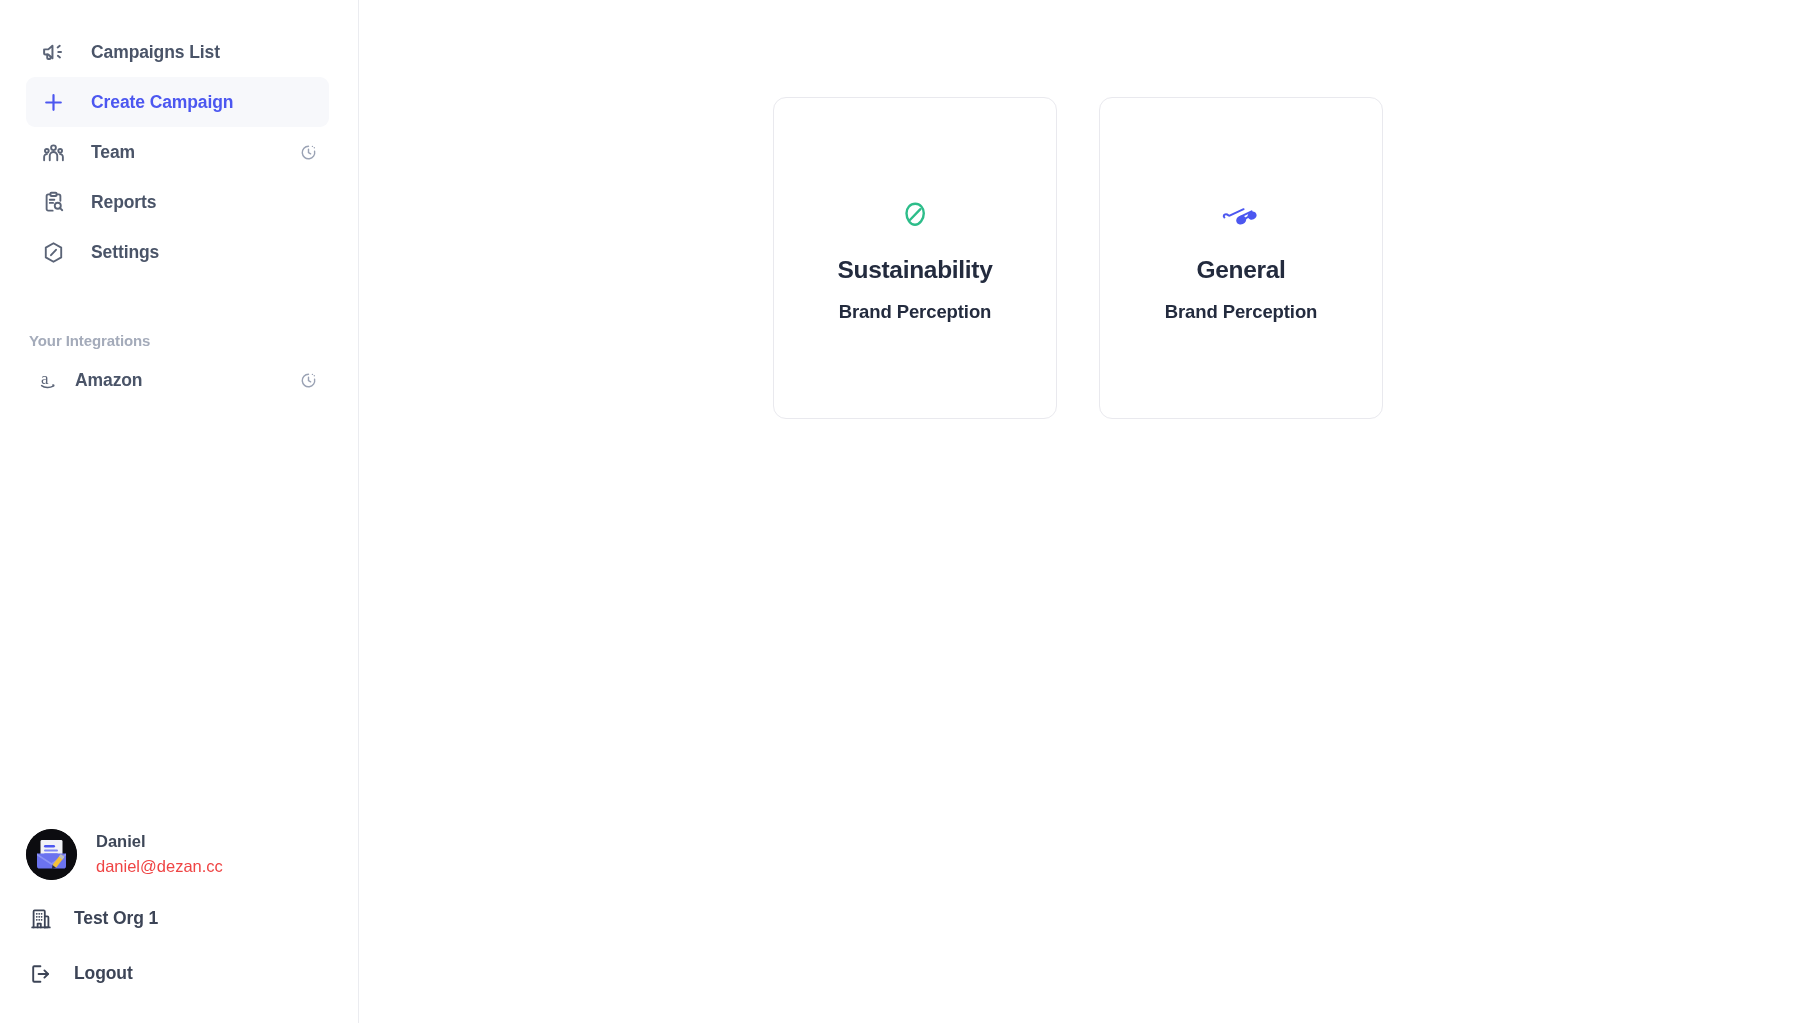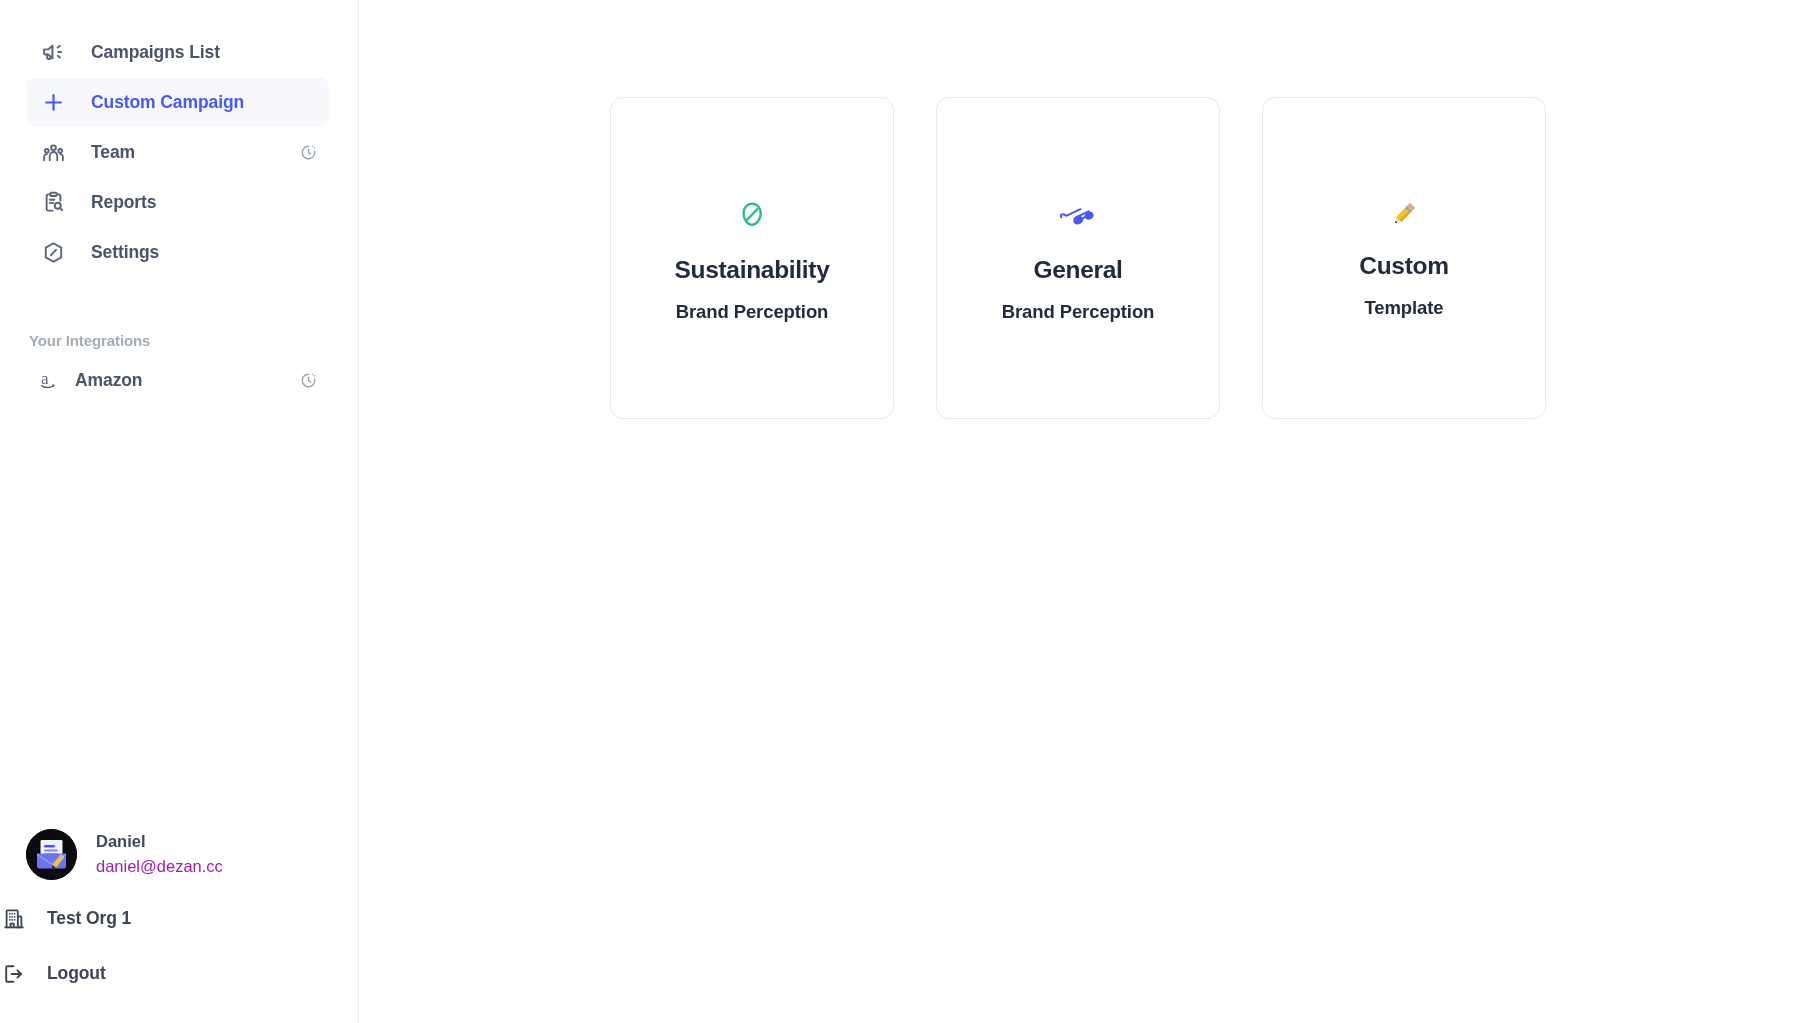--- a/index.html
+++ b/index.html
@@ -161,29 +161,30 @@
   .profile-text { margin-left: 19px; }
   .profile-name {
     font-size: 16.5px;
     font-weight: 700;
     color: #3e4758;
     line-height: 1.35;
   }
   .profile-email {
     font-size: 16.5px;
     font-weight: 400;
-    color: #a21caf;
+    color: #ef4444;
     line-height: 1.4;
     margin-top: 3px;
   }
 
   .bottom-item {
     display: flex;
     align-items: center;
     height: 55px;
+    padding-left: 27px;
     cursor: pointer;
     user-select: none;
   }
   .bottom-item .nav-icon {
     width: 28px;
     height: 28px;
     flex: 0 0 28px;
     display: flex;
     align-items: center;
     justify-content: center;
@@ -283,21 +284,21 @@
         </span>
         <span class="nav-label">Campaigns List</span>
       </div>
 
       <div class="nav-item active">
         <span class="nav-icon">
           <svg width="25" height="25" viewBox="0 0 24 24" fill="none" stroke="currentColor" stroke-width="2.1" stroke-linecap="round">
             <path d="M12 5v14M5 12h14"></path>
           </svg>
         </span>
-        <span class="nav-label">Custom Campaign</span>
+        <span class="nav-label">Create Campaign</span>
       </div>
 
 
       <div class="nav-item">
         <span class="nav-icon">
           <svg width="25" height="25" viewBox="0 0 24 24" fill="none" stroke="currentColor" stroke-width="1.8" stroke-linecap="round" stroke-linejoin="round">
             <circle cx="12" cy="7.4" r="2.3"></circle>
             <path d="M8.4 19.4v-4.3a3.6 3.6 0 0 1 7.2 0v4.3"></path>
             <circle cx="5.6" cy="10.4" r="1.8"></circle>
             <path d="M3 19.4v-3.2a2.7 2.7 0 0 1 2.7-2.7"></path>
@@ -440,32 +441,16 @@
             </g>
             <ellipse cx="21.2" cy="20" rx="5.1" ry="4.4" transform="rotate(-22 21.2 20)" fill="#4c57f0"></ellipse>
             <ellipse cx="32.1" cy="15.6" rx="4.6" ry="4" transform="rotate(-22 32.1 15.6)" fill="#4c57f0"></ellipse>
             <path d="M26 18.3c1.4-1.1 2.6-1.6 3.6-1.9" stroke="#4c57f0" stroke-width="1.8" stroke-linecap="round" fill="none"></path>
           </svg>
         </span>
         <div class="card-title">General</div>
         <div class="card-subtitle">Brand Perception</div>
       </div>
 
-      <div class="card shift-up">
-        <span class="card-icon">
-          <svg width="34" height="34" viewBox="0 0 34 34">
-            <g transform="rotate(45 17 17)">
-              <rect x="13.4" y="4.8" width="7.3" height="4.6" fill="#e8a87c"></rect>
-              <rect x="13.4" y="9.4" width="7.3" height="2.9" fill="#9aa2ad"></rect>
-              <rect x="13.4" y="12.3" width="7.3" height="12.4" fill="#f4c02e"></rect>
-              <rect x="18.2" y="12.3" width="2.5" height="12.4" fill="#e3a91c"></rect>
-              <path d="M13.4 24.7h7.3l-3.65 5.1z" fill="#f0d9b0"></path>
-              <path d="M15.6 27.8h2.9l-1.45 2z" fill="#2f3340"></path>
-            </g>
-          </svg>
-        </span>
-        <div class="card-title">Custom</div>
-        <div class="card-subtitle">Template</div>
-      </div>
 
     </div>
   </main>
 </div>
 
 </body></html>

